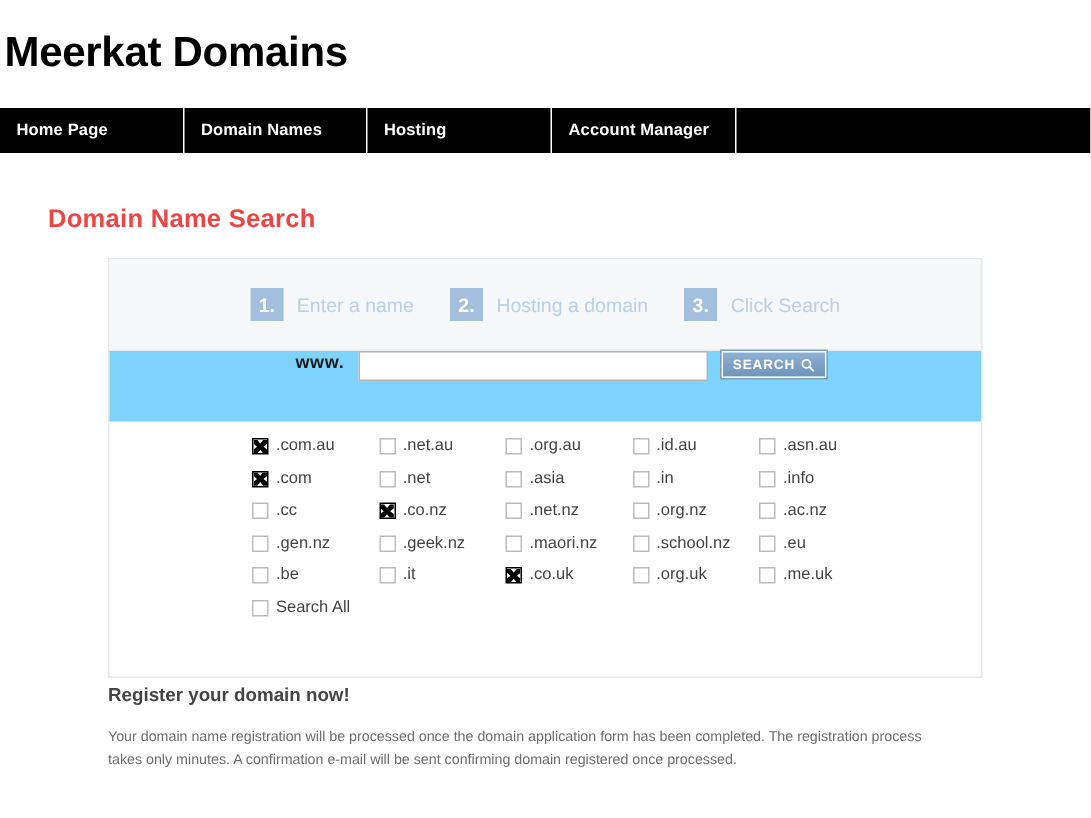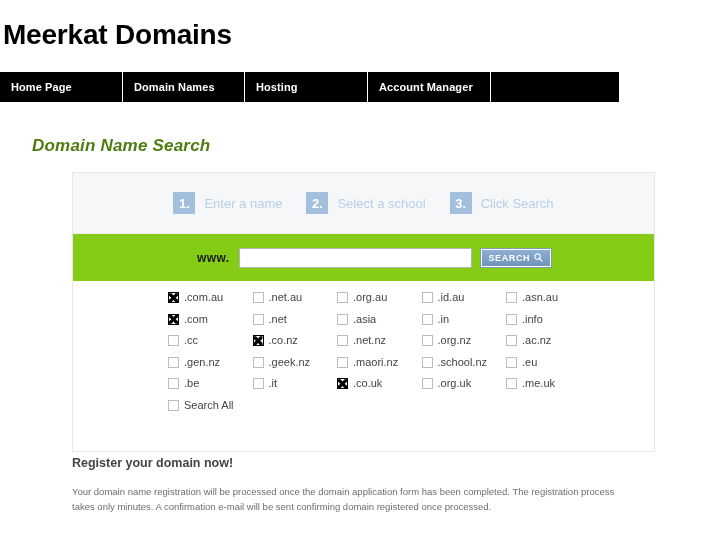--- a/index.html
+++ b/index.html
@@ -31,21 +31,21 @@
     line-height: 34px;
     white-space: nowrap;
   }
 
   
   .nav-bar {
     height: 30px;
     background: #000000;
     display: flex;
     align-items: stretch;
-    width: 619px;
+    width: 727px;
   }
   .nav-item {
     color: #ffffff;
     font-size: 11px;
     font-weight: bold;
     display: flex;
     align-items: center;
     padding-left: 11px;
     border-right: 1px solid #ffffff;
     box-sizing: border-box;
@@ -60,23 +60,22 @@
     flex: 1;
   }
 
   
   .page-heading {
     position: absolute;
     left: 32px;
     top: 125px;
     font-size: 17px;
     font-weight: bold;
-    color: #4d7c0f;
+    color: #ef4444;
     letter-spacing: 0.2px;
-    font-style: italic;
   }
 
   
   .search-panel {
     position: absolute;
     left: 72px;
     top: 172px;
     width: 583px;
     height: 280px;
     border: 1px solid #e6e8ea;
@@ -112,23 +111,22 @@
   .step-label {
     font-size: 13px;
     font-weight: normal;
     color: #b9cfe6;
     white-space: nowrap;
   }
 
   
   .search-row {
     height: 47px;
-    background: #84cc16;
-    display: flex;
-    align-items: center;
+    background: #7dd3fc;
+    display: flex;
     padding-left: 124px;
     box-sizing: border-box;
   }
   .www-label {
     font-size: 12px;
     font-weight: bold;
     color: #1b1b1b;
     margin-right: 9px;
     letter-spacing: 0.4px;
   }
@@ -279,21 +277,21 @@
 
 <section class="search-panel">
 
   <div class="panel-steps">
     <div class="step">
       <span class="step-badge">1.</span>
       <span class="step-label">Enter a name</span>
     </div>
     <div class="step">
       <span class="step-badge">2.</span>
-      <span class="step-label">Select a school</span>
+      <span class="step-label">Hosting a domain</span>
     </div>
     <div class="step">
       <span class="step-badge">3.</span>
       <span class="step-label">Click Search</span>
     </div>
   </div>
 
   <div class="search-row">
     <span class="www-label">www.</span>
     <input class="search-input" type="text" placeholder="" style="">

